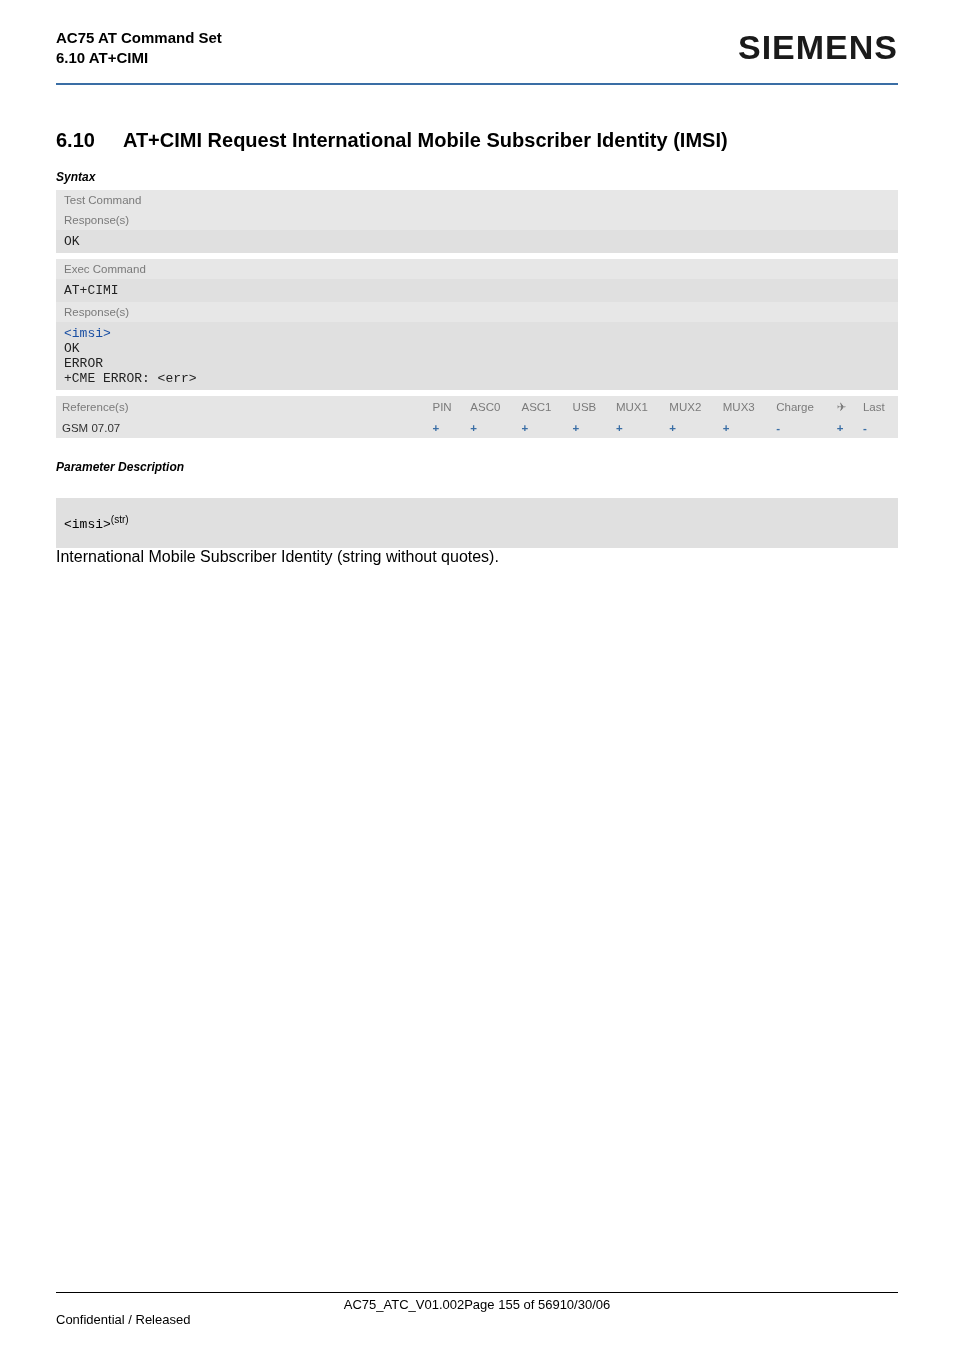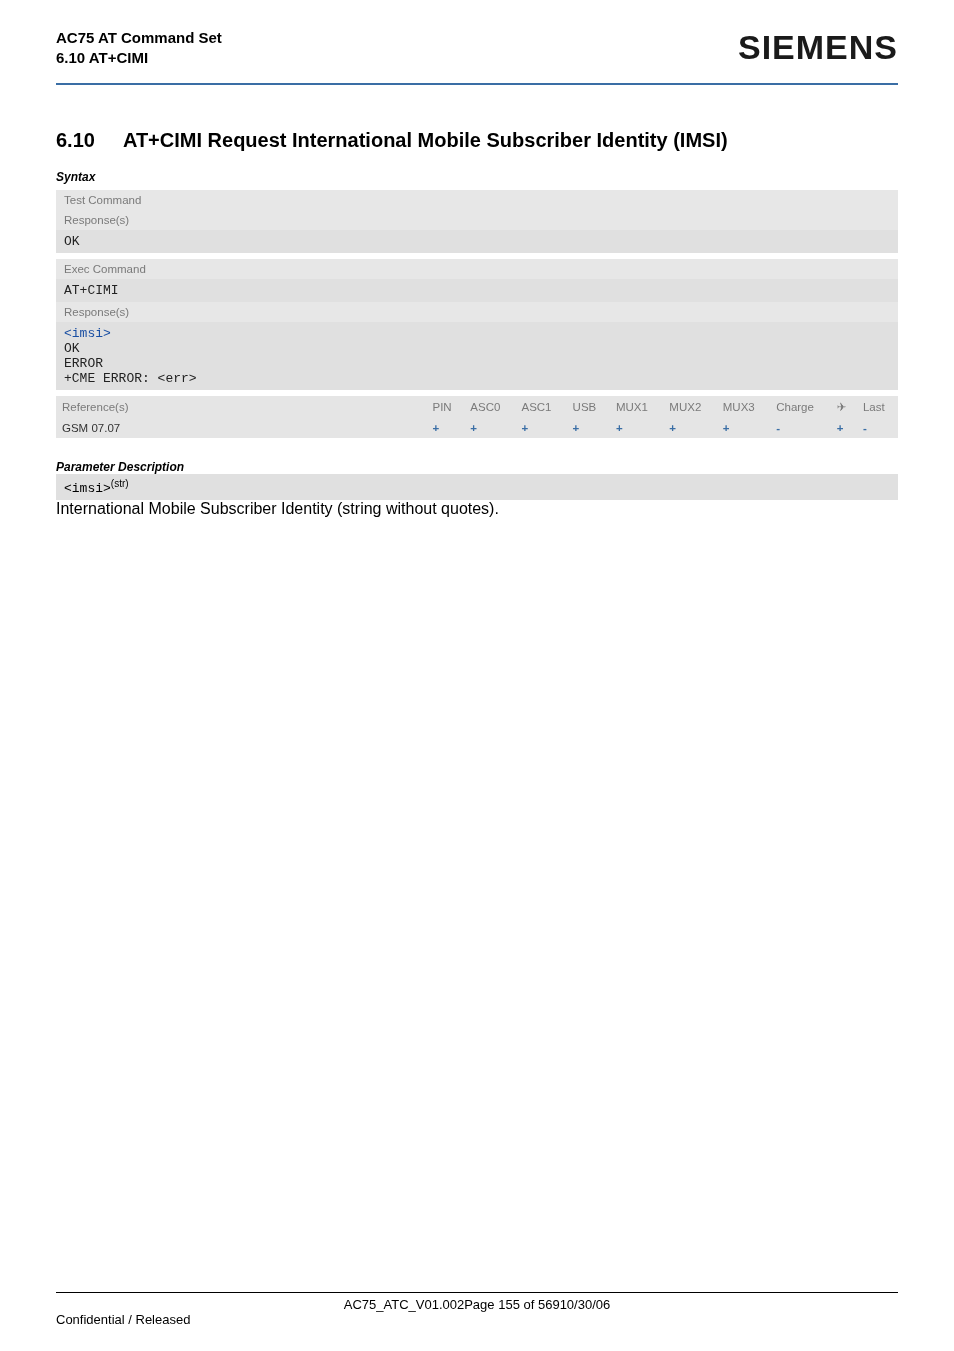--- a/index.html
+++ b/index.html
@@ -90,23 +90,23 @@
   .ref-table td, .ref-table th {
     padding: 4px 6px;
   }
   .ref-table .left { text-align: left; }
   .ref-row-head { background: #e5e5e5; color: #7a7a7a; }
   .ref-row-body { background: #e5e5e5; color: #333; }
   .ref-row-body .plus { color: #3a6ea5; font-weight: bold; }
   .ref-row-body .minus { color: #3a6ea5; font-weight: bold; }
   .plane { font-family: Arial, sans-serif; }
   .param-box {
-    margin-top: 0;
+    margin-top: 24px;
     background: #e0e0e0;
-    padding: 4px 8px;
+    padding: 16px 8px;
     font-family: "Courier New", monospace;
     font-size: 13px;
   }
   .param-box sup {
     font-family: Arial, sans-serif;
     font-size: 10px;
   }
   .param-desc {
     font-size: 16px;
   }

